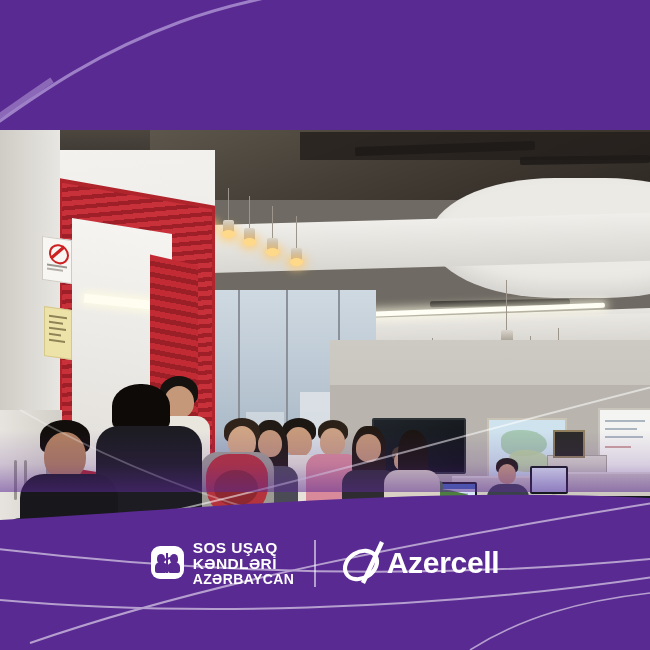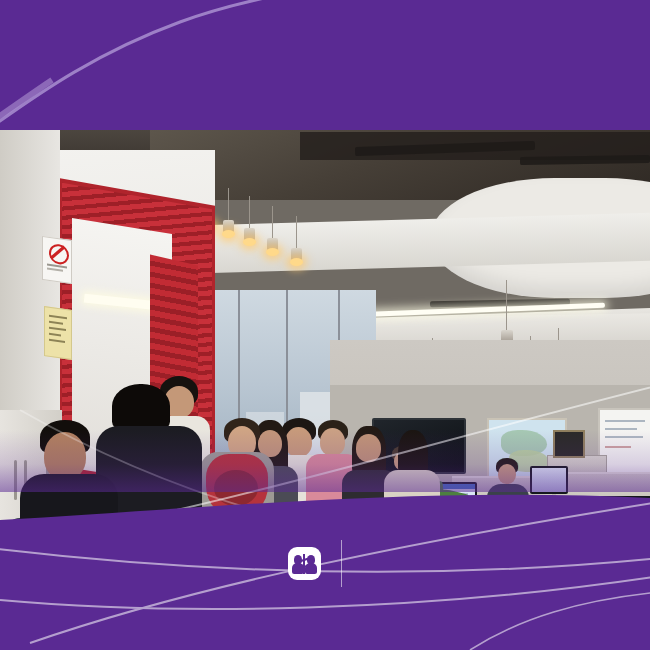--- a/index.html
+++ b/index.html
@@ -464,21 +464,35 @@
       <div class="sos">
         <div class="sos-mark">
           <div class="fig" style="left:6px;top:8px;width:8px;height:9px;border-radius:50% 50% 40% 40%;"></div>
           <div class="fig" style="left:4px;top:16px;width:12px;height:11px;border-radius:45% 45% 18% 18%;"></div>
           <div class="fig" style="left:19px;top:8px;width:8px;height:9px;border-radius:50% 50% 40% 40%;"></div>
           <div class="fig" style="left:17px;top:16px;width:12px;height:11px;border-radius:45% 45% 18% 18%;"></div>
           <div class="fig" style="left:15px;top:7px;width:2px;height:20px;"></div>
           <div class="fig" style="left:11px;top:12px;width:10px;height:2px;border-radius:2px;transform:rotate(-18deg);"></div>
           <div class="fig" style="left:11px;top:18px;width:10px;height:2px;border-radius:2px;transform:rotate(16deg);"></div>
         </div>
+        <div class="sos-text">
+          <span class="sos-l1">SOS UŞAQ</span>
+          <span class="sos-l2">KƏNDLƏRİ</span>
+          <span class="sos-l3">AZƏRBAYCAN</span>
+        </div>
       </div>
 
       <div class="divider"></div>
 
+      <div class="azercell">
+        <div class="az-mark">
+          <svg width="54" height="48" viewBox="0 0 54 48">
+            <ellipse cx="25" cy="26" rx="17" ry="13" fill="none" stroke="#ffffff" stroke-width="4.2" transform="rotate(-32 25 26)"></ellipse>
+            <path d="M 46 3 L 27 44" stroke="#ffffff" stroke-width="4.4" stroke-linecap="butt"></path>
+          </svg>
+        </div>
+        <div class="az-word">Azercell</div>
+      </div>
 
     </div>
   </div>
 
 </div>
 
 </body></html>

